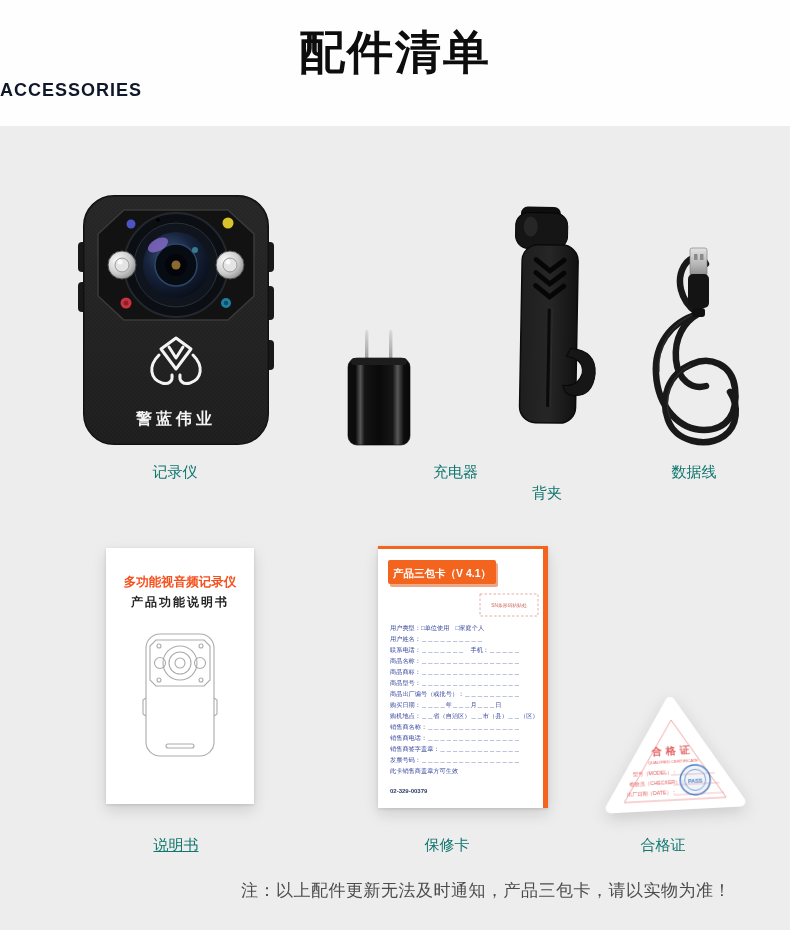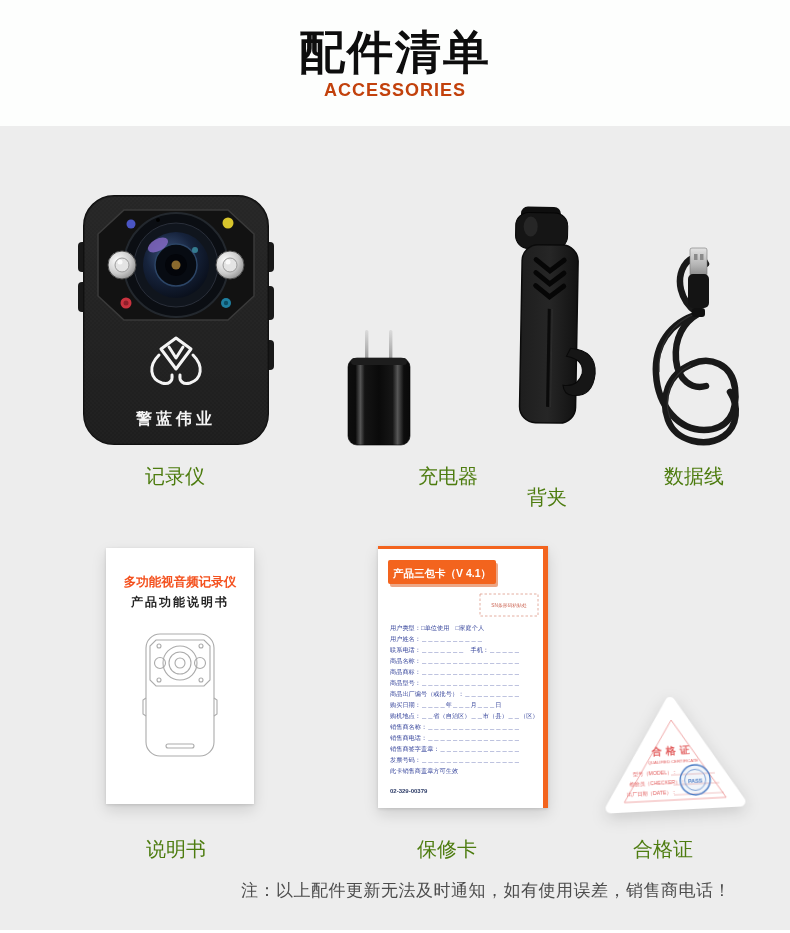--- a/index.html
+++ b/index.html
@@ -7,28 +7,28 @@
     position:relative;width:790px;height:933px;margin:0 auto;
     background:#ededed;overflow:hidden;
     font-family:"Liberation Sans", sans-serif;
   }
   .header{position:absolute;left:0;top:0;width:790px;height:126px;background:#fdfefd;}
   .page-title{
     position:absolute;left:0;top:22px;width:790px;text-align:center;
     font-size:46px;font-weight:900;color:#0d0d0d;letter-spacing:2px;margin:0;
   }
   .page-subtitle{
-    position:absolute;left:0;top:80px;width:790px;text-align:center;
-    font-size:18px;font-weight:700;color:#c2410c;letter-spacing:1px;margin:0;
+    position:absolute;left:0;top:80px;width:790px;
+    font-size:18px;font-weight:700;color:#0f172a;letter-spacing:1px;margin:0;
   }
   .product{position:absolute;}
   .product svg{display:block;width:100%;height:100%;}
   .item-label{
     position:absolute;width:200px;text-align:center;
-    font-size:20px;color:#4d7c0f;font-weight:500;
+    font-size:15px;color:#0f766e;font-weight:500;
   }
   .note{
     position:absolute;left:182px;top:879px;width:608px;text-align:center;
     font-size:17px;color:#4c4c4c;letter-spacing:0.5px;
   }
   .paper-shadow{filter:drop-shadow(0 5px 8px rgba(0,0,0,0.15));}
   .manual-card,.warranty-card{
     box-shadow:0 6px 14px rgba(0,0,0,0.13), 0 1px 3px rgba(0,0,0,0.12);
     background:#fff;
   }
@@ -278,20 +278,20 @@
         <line x1="74" y1="103" x2="124" y2="103" stroke="#e08888" stroke-width="0.5"></line>
       </g>
       <g>
         <circle cx="96" cy="89" r="15" fill="#4a7bc4" fill-opacity="0.08" stroke="#4a7bc4" stroke-width="1.4"></circle>
         <circle cx="96" cy="89" r="10.5" fill="none" stroke="#4a7bc4" stroke-width="0.7"></circle>
         <text x="96" y="91.5" text-anchor="middle" font-size="5.5" font-weight="bold" fill="#4a7bc4">PASS</text>
       </g>
     </svg>
   </div>
 
-  <div class="item-label" style="left:76px;top:836px;">说明书</div>
+  <div class="item-label" style="left:76px;top:836px;text-decoration:underline;">说明书</div>
   <div class="item-label" style="left:347px;top:836px;">保修卡</div>
   <div class="item-label" style="left:563px;top:836px;">合格证</div>
 
-  <div class="note">注：以上配件更新无法及时通知，如有使用误差，销售商电话！</div>
+  <div class="note">注：以上配件更新无法及时通知，产品三包卡，请以实物为准！</div>
 
   <div class="bottom-strip"></div>
 </div>
 
 </body></html>

